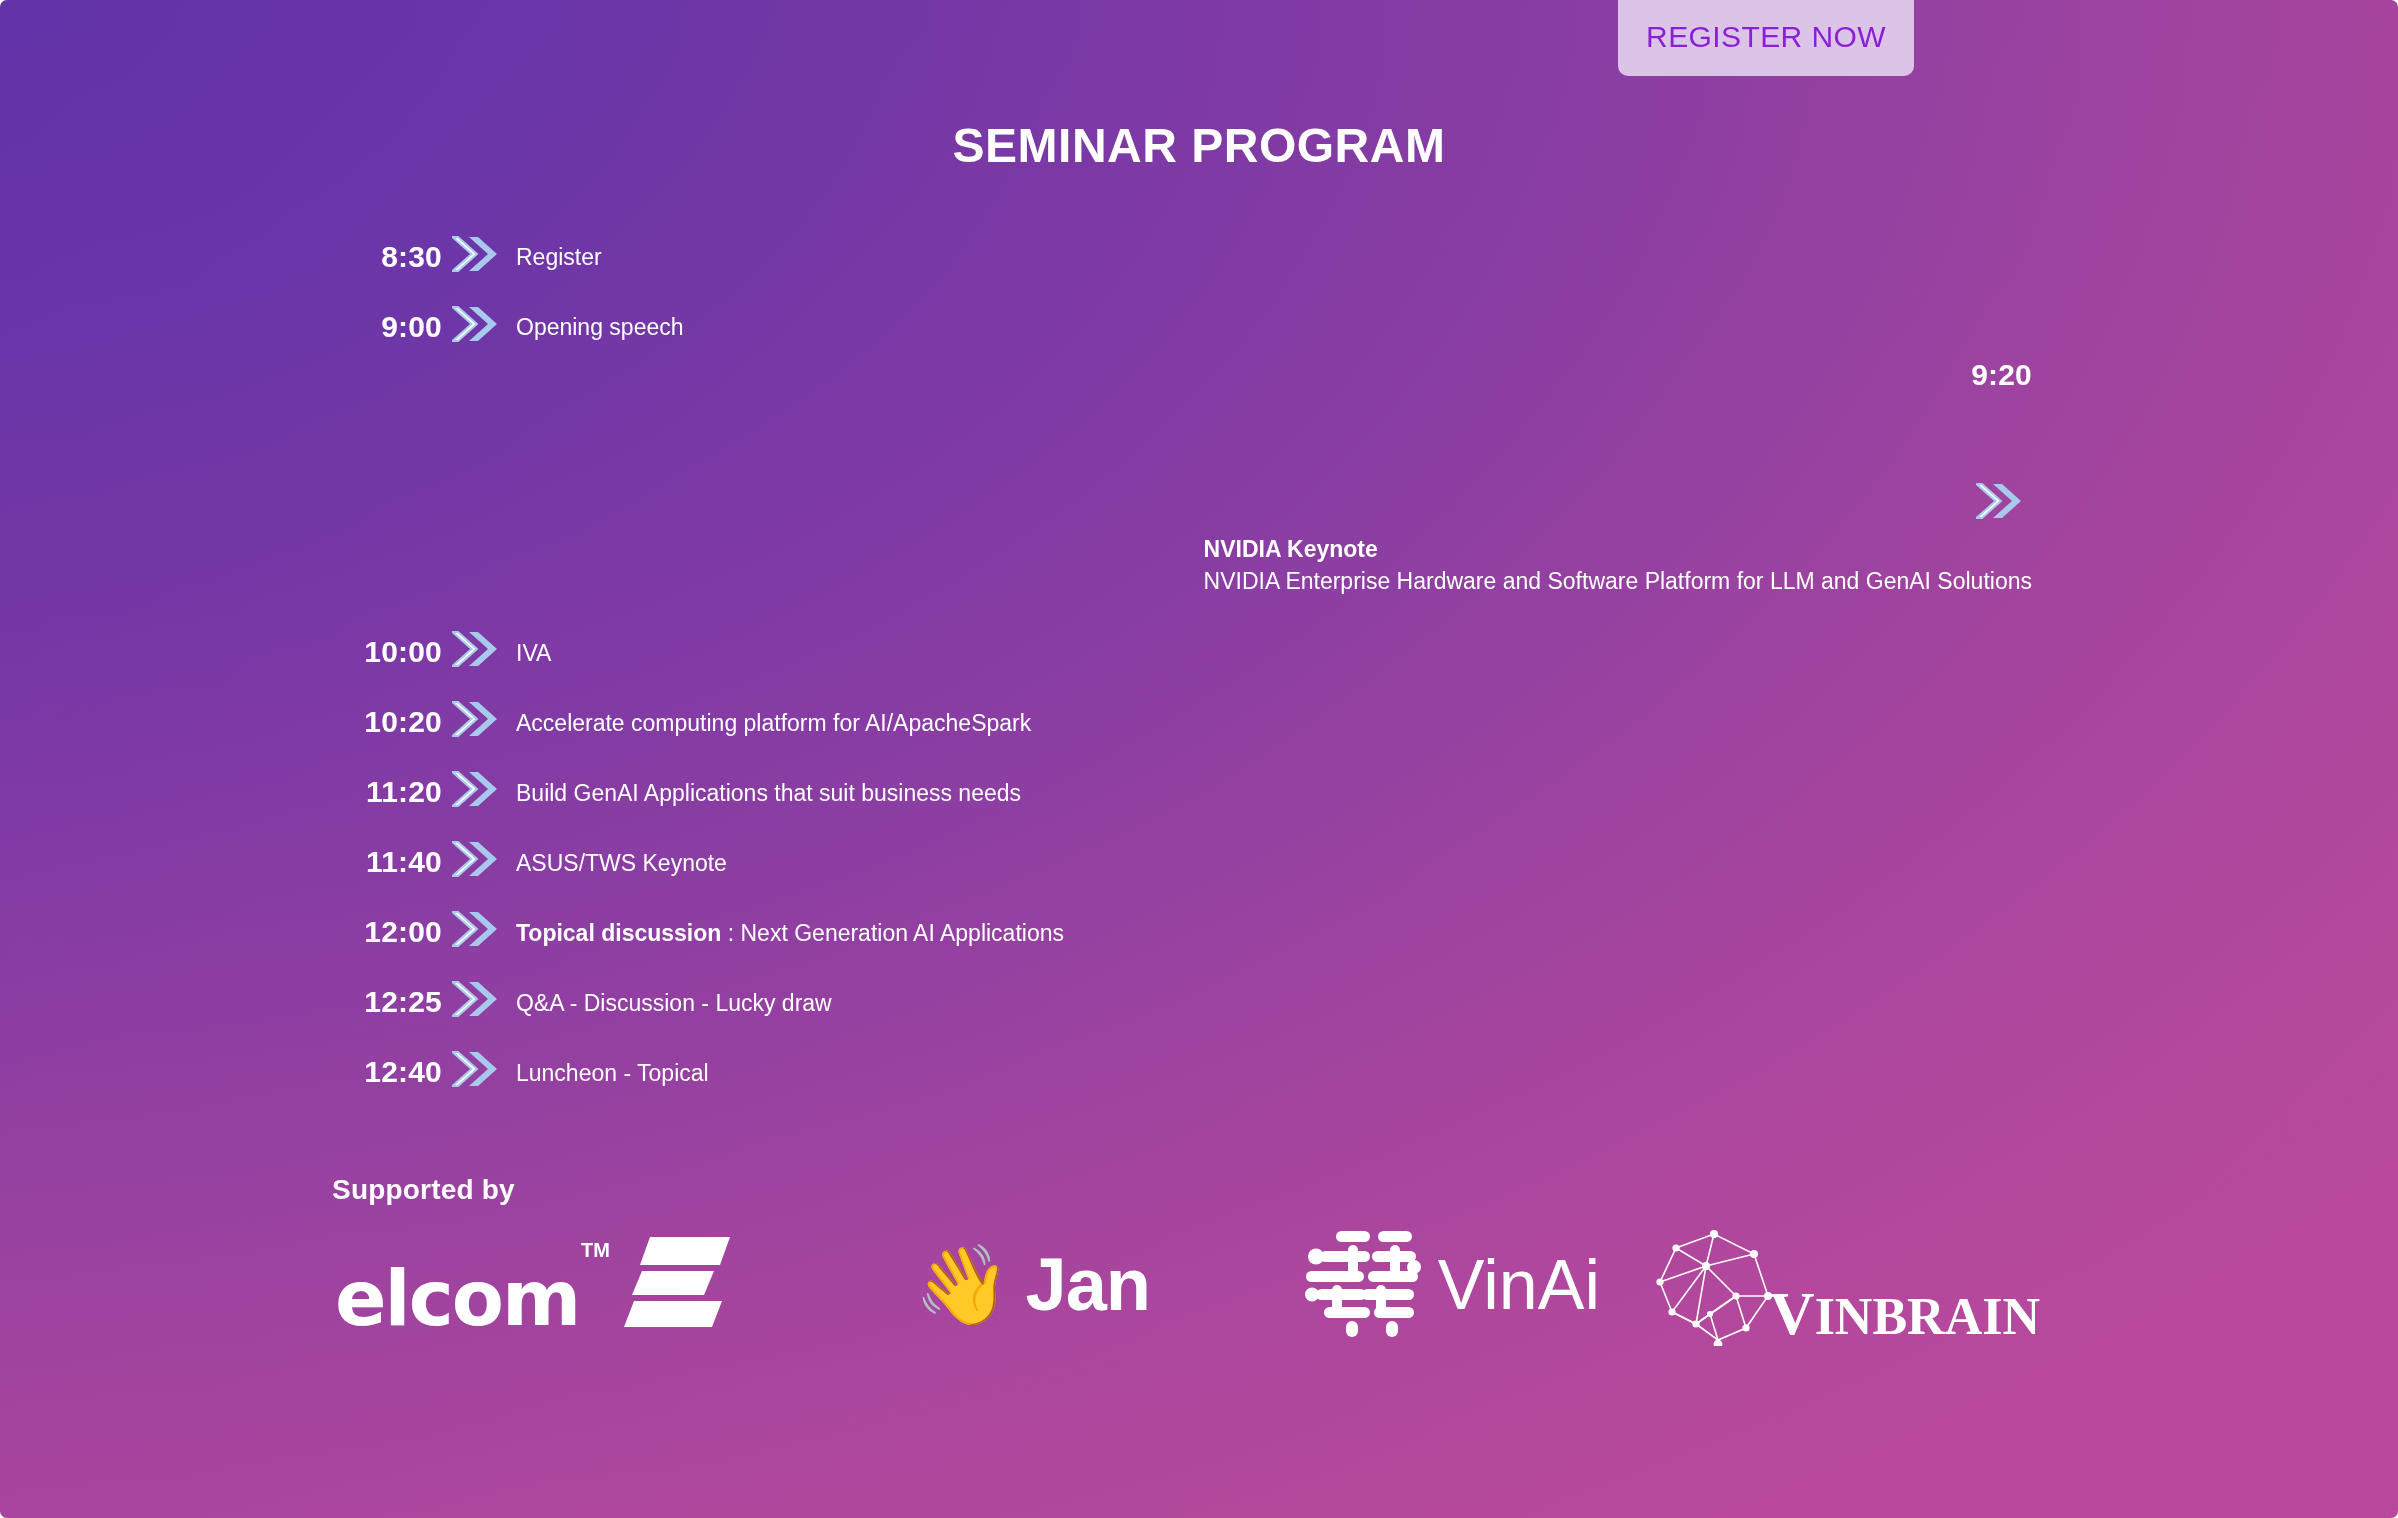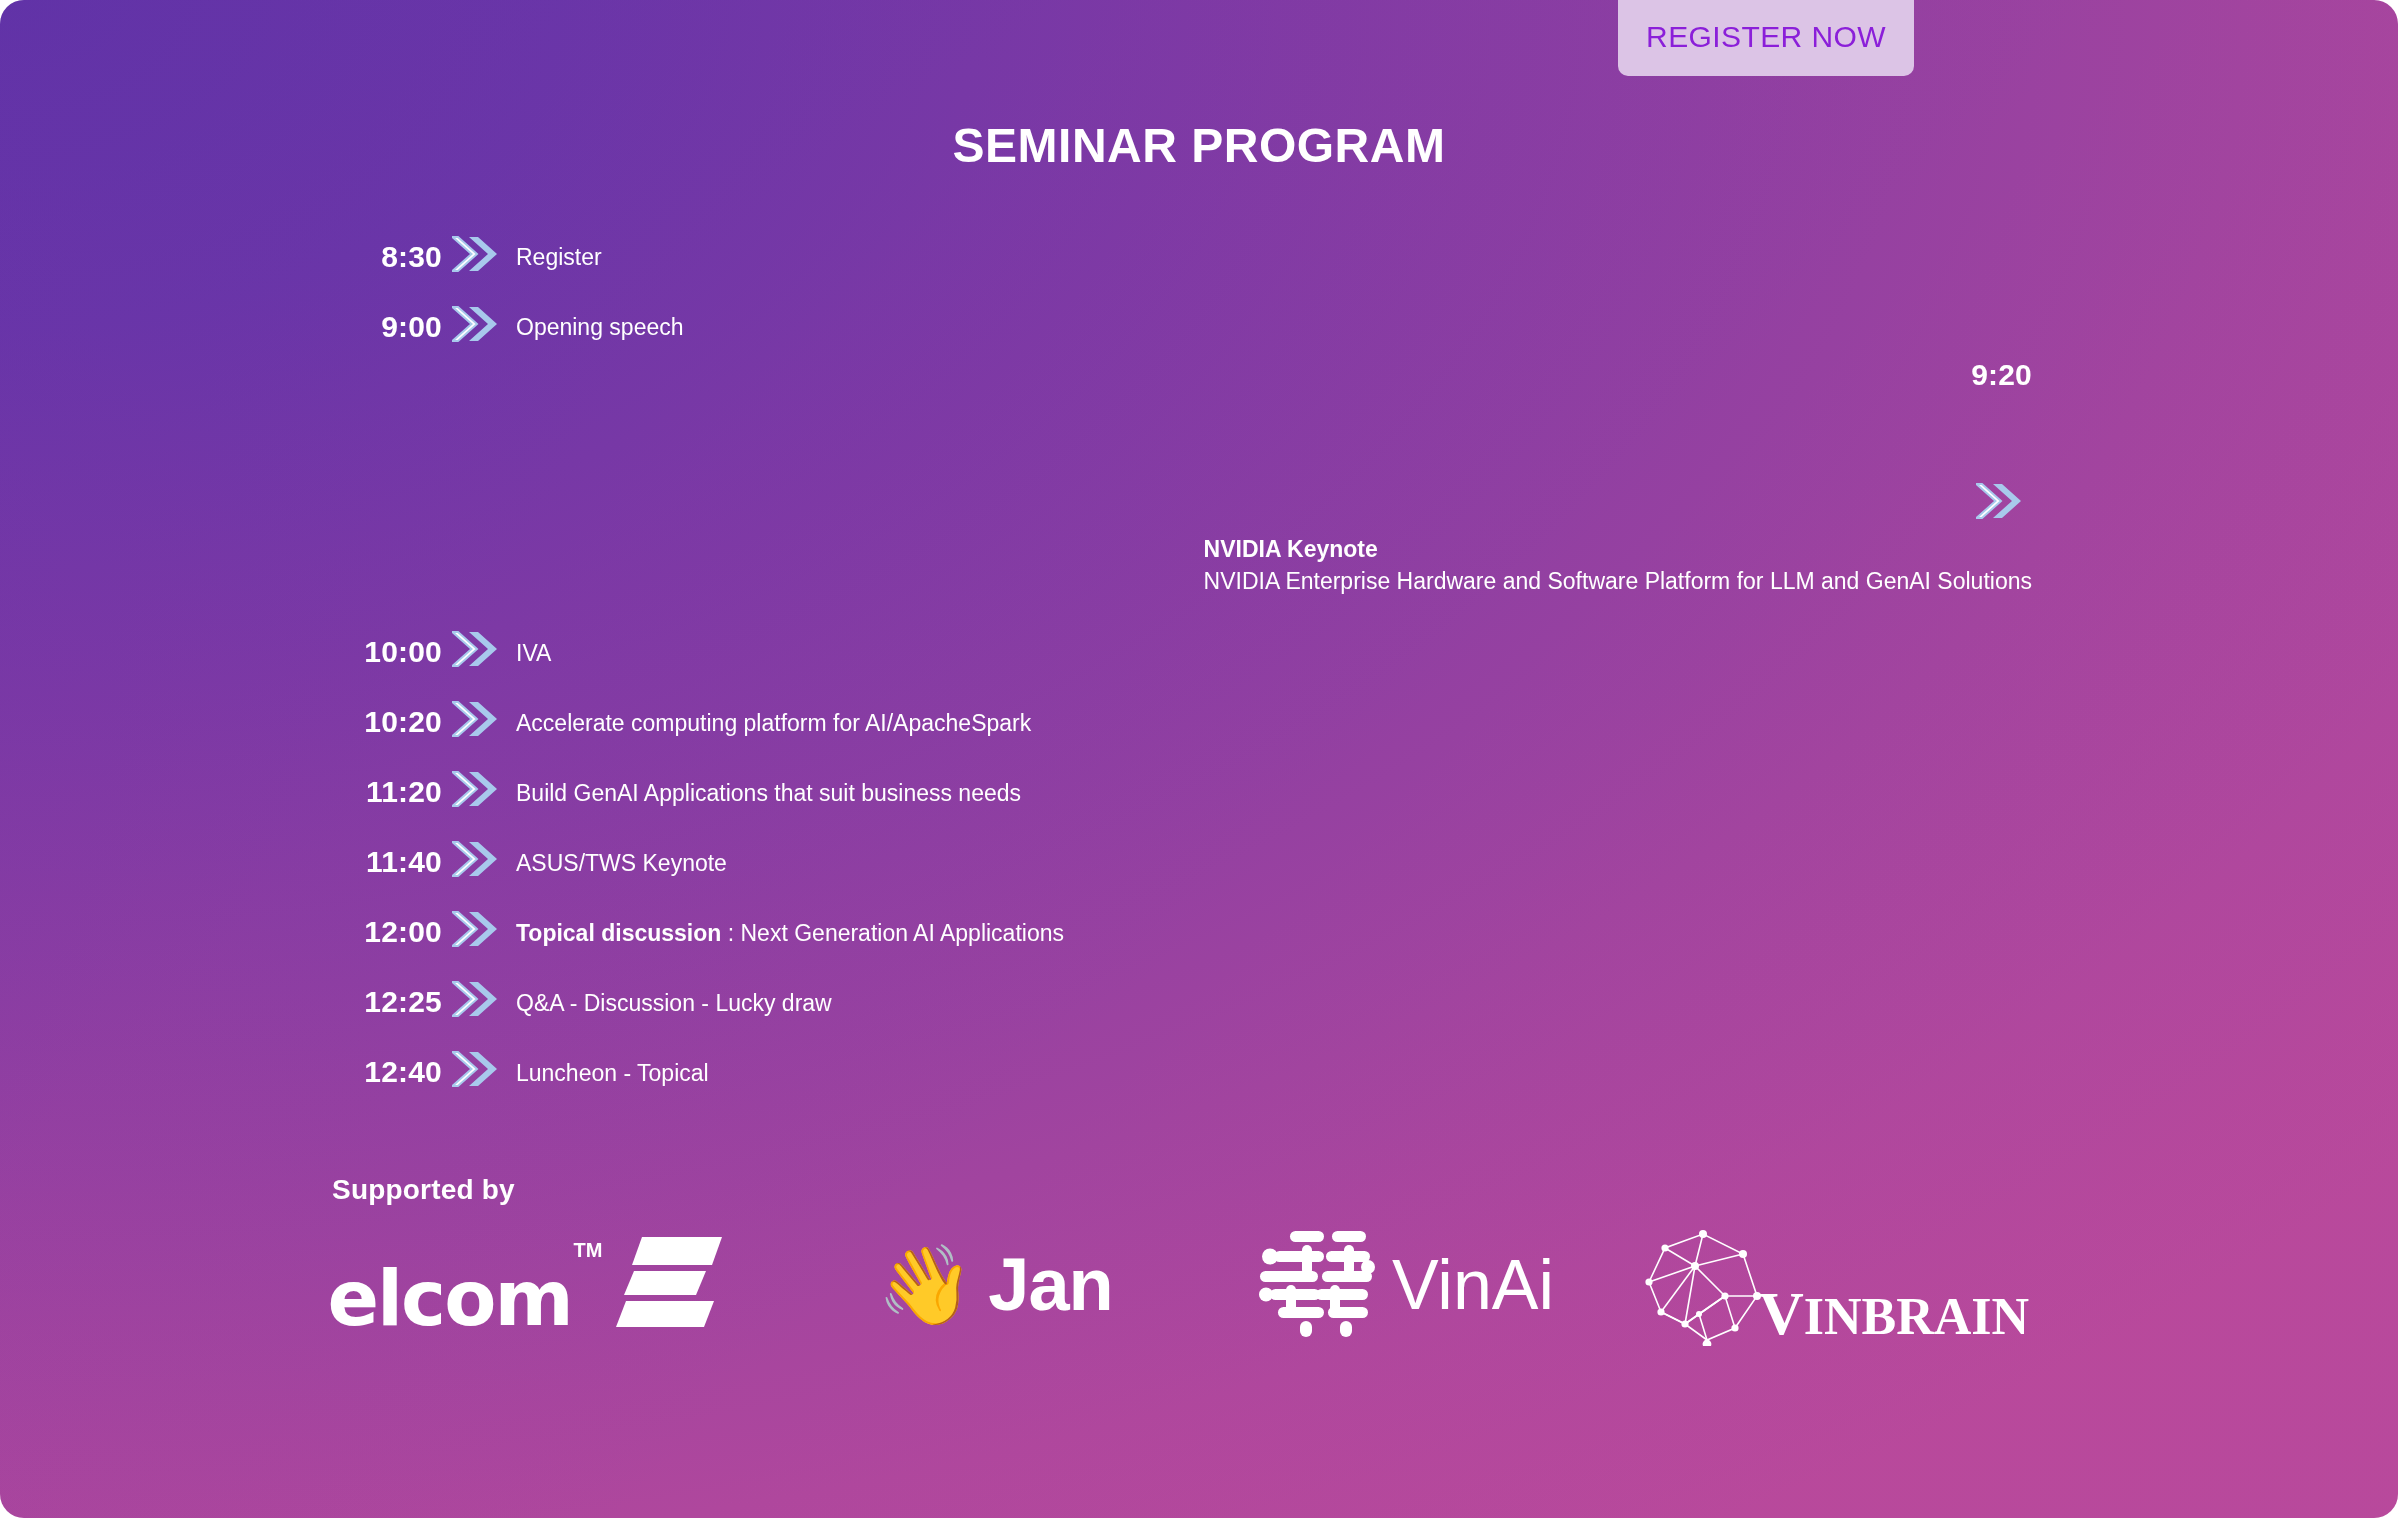--- a/index.html
+++ b/index.html
@@ -5,21 +5,21 @@
   * { margin:0; padding:0; box-sizing:border-box; }
   html, body {
     width:2398px; height:1518px;
     background:#ffffff;
     font-family:"Liberation Sans", sans-serif;
     overflow:hidden;
   }
   #stage{
     position:relative;
     width:2398px; height:1518px;
-    border-radius:24px;
+    border-radius:7px;
     overflow:hidden;
     background:
       radial-gradient(130% 120% at 0% 0%,
          #6435A6 0%,
          #6C37A8 18%,
          #7E3AA5 38%,
          #8F3FA2 55%,
          #A1449F 72%,
          #AF479D 86%,
          #B8499B 100%);
@@ -123,21 +123,21 @@
     left:310px; top:1215px;
     width:1800px; height:140px;
     display:flex;
     align-items:center;
     z-index:4;
   }
   .logo{
     height:120px;
     display:flex;
     align-items:center;
-    justify-content:center;
+    justify-content:flex-end;
   }
   .logo-elcom{ width:420px; padding-left:10px; }
   .logo-jan{ width:420px; padding-left:110px; }
   .logo-vinai{ width:450px; padding-left:60px; }
   .logo-vinbrain{ width:440px; padding-left:20px; }
 
   .elcom-wrap{ display:flex; align-items:flex-end; }
   .elcom-text{
     color:#ffffff;
     font-size:76px;

